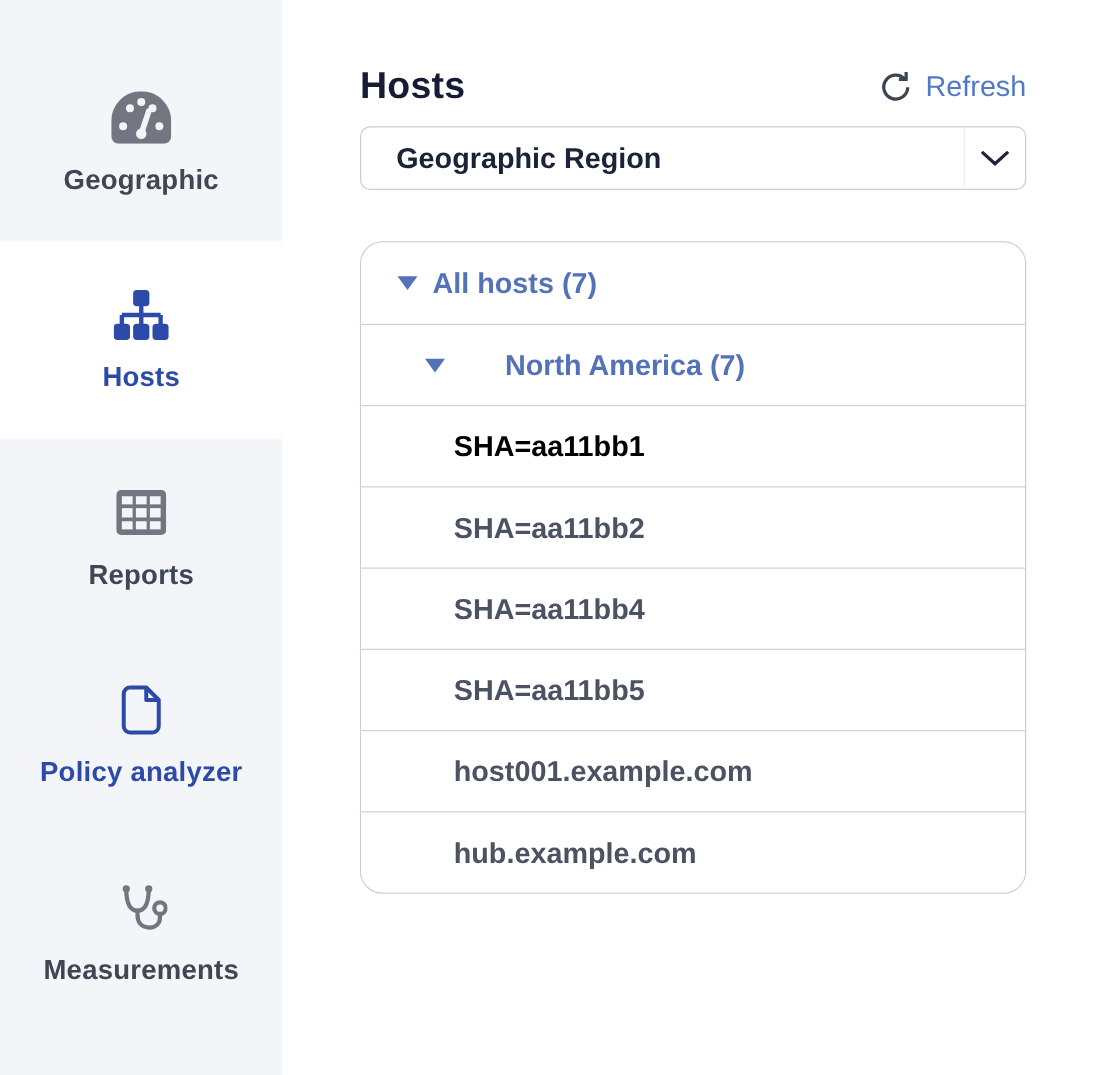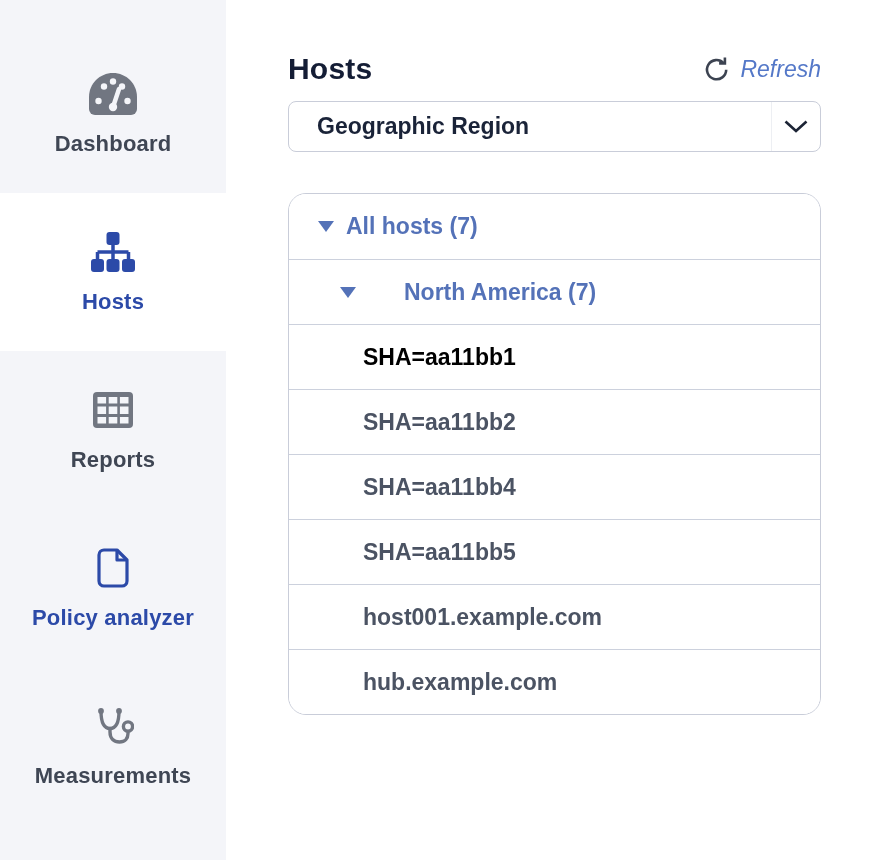--- a/index.html
+++ b/index.html
@@ -12,21 +12,21 @@
   .side-item.active { background:#ffffff; }
   .side-label { font-size:22px; font-weight:700; color:#3f4654; letter-spacing:.2px; }
   .side-item.blue .side-label { color:#2c4aa8; }
   .side-icon { display:flex; align-items:center; justify-content:center; height:44px; }
 
   
   .main { flex:1; padding:52px 0 0 62px; background:#ffffff; }
   .content { width:533px; }
   .header-row { display:flex; justify-content:space-between; align-items:center; }
   .page-title { font-size:30px; font-weight:700; color:#141d35; letter-spacing:.2px; }
-  .refresh { display:flex; align-items:center; gap:10px; cursor:pointer;font-style:italic; }
+  .refresh { display:flex; align-items:center; gap:10px; cursor:pointer; }
   .refresh-label { font-size:23px; color:#5478c8; font-weight:400; }
 
   .dropdown { margin-top:15px; height:51px; border:1px solid #c9cdd9; border-radius:8px; background:#fff;
               display:flex; align-items:center; position:relative; cursor:pointer; }
   .dropdown-value { padding-left:28px; font-size:23px; font-weight:700; color:#1a2338; }
   .dropdown-toggle { position:absolute; right:0; top:0; height:100%; width:49px; border-left:1px solid #edeff3;
                      display:flex; align-items:center; justify-content:center; }
 
   .tree { margin-top:41px; border:1px solid #c9cdd9; border-radius:18px; background:#fff; overflow:hidden; }
   .tree-row { height:65px; display:flex; align-items:center; font-size:23px; cursor:pointer; background:#fff; }
@@ -55,21 +55,21 @@
           <path d="M6 42 a6 6 0 0 1 -6 -6 V24 C0 10.7 10.7 0 24 0 s24 10.7 24 24 v12 a6 6 0 0 1 -6 6 z" fill="#717681"></path>
           <circle cx="9.5" cy="28" r="3.2" fill="#f4f5f9"></circle>
           <circle cx="15" cy="13.5" r="3.2" fill="#f4f5f9"></circle>
           <circle cx="24" cy="8.5" r="3.2" fill="#f4f5f9"></circle>
           <circle cx="33" cy="13.5" r="3.2" fill="#f4f5f9"></circle>
           <circle cx="38.5" cy="28" r="3.2" fill="#f4f5f9"></circle>
           <line x1="24" y1="34" x2="30" y2="16" stroke="#f4f5f9" stroke-width="4.5" stroke-linecap="round"></line>
           <circle cx="24" cy="34" r="4.2" fill="#f4f5f9"></circle>
         </svg>
       </span>
-      <span class="side-label">Dashboard</span>
+      <span class="side-label">Geographic</span>
     </div>
 
     <div class="side-item active blue">
       <span class="side-icon">
         <svg width="44" height="40" viewBox="0 0 44 40">
           <g stroke="#2c4aa8" stroke-width="3.5" fill="none">
             <line x1="22" y1="12" x2="22" y2="20"></line>
             <line x1="6.5" y1="20" x2="37.5" y2="20"></line>
             <line x1="6.5" y1="20" x2="6.5" y2="28"></line>
             <line x1="22" y1="20" x2="22" y2="28"></line>

